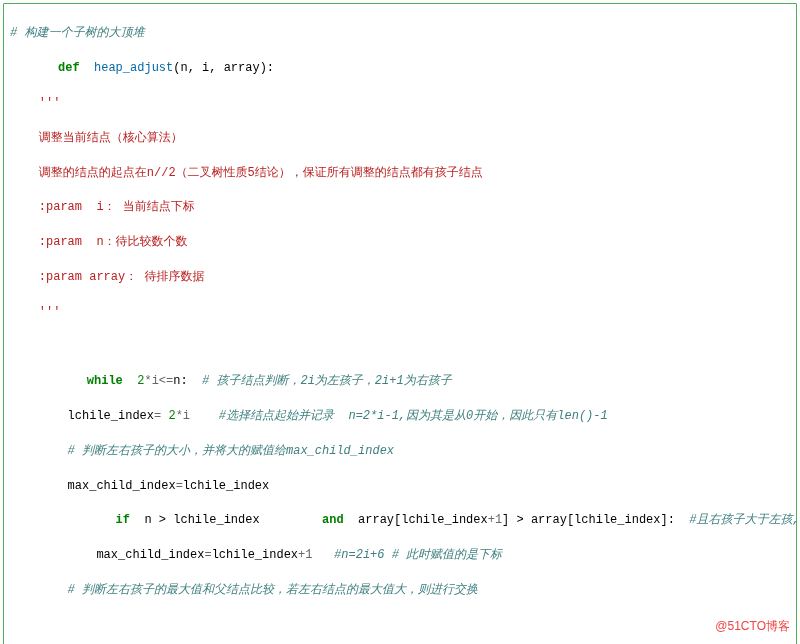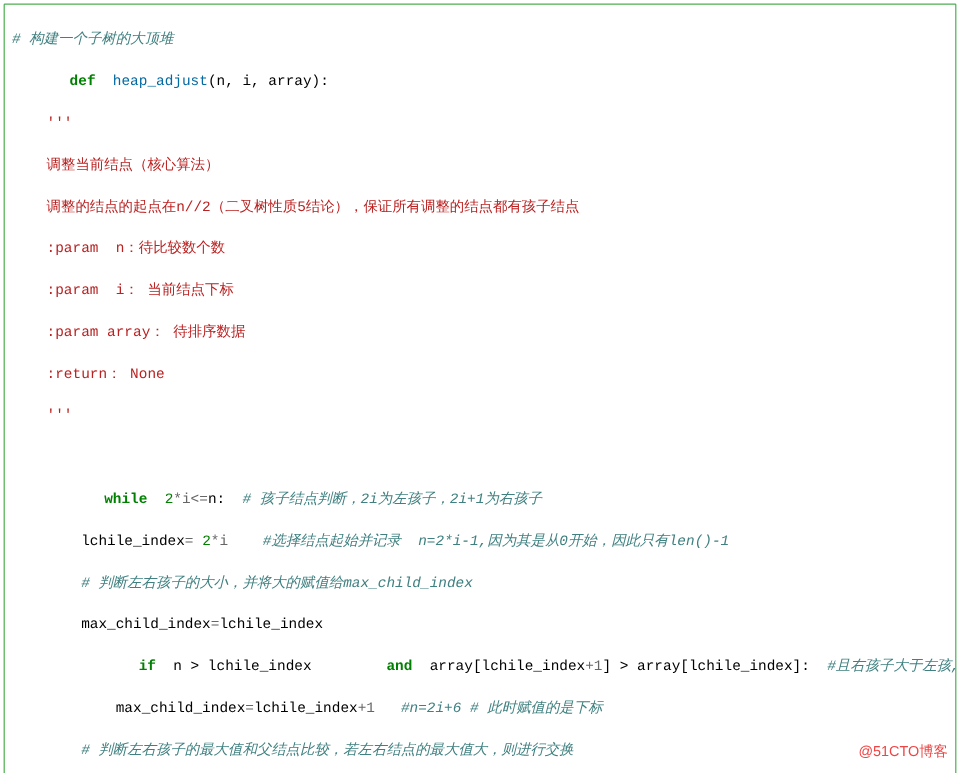--- a/index.html
+++ b/index.html
@@ -37,24 +37,23 @@
 </style>
 </head>
 <body>
 
 <div class="code-wrap">
 <span class="line"><span class="c"># 构建一个子树的大顶堆</span></span>
 <span class="line"><span class="k">def</span><span>  </span><span class="fn">heap_adjust</span><span class="n">(n, i, array):</span></span>
 <span class="line">    <span class="s">'''</span></span>
 <span class="line">    <span class="s">调整当前结点（核心算法）</span></span>
 <span class="line">    <span class="s">调整的结点的起点在n//2（二叉树性质5结论），保证所有调整的结点都有孩子结点</span></span>
+<span class="line">    <span class="s">:param  i： 当前结点下标</span></span>
 <span class="line">    <span class="s">:param  n：待比较数个数</span></span>
-<span class="line">    <span class="s">:param  i： 当前结点下标</span></span>
 <span class="line">    <span class="s">:param array： 待排序数据</span></span>
-<span class="line">    <span class="s">:return： None</span></span>
 <span class="line">    <span class="s">'''</span></span>
 <span class="line"> </span>
 <span class="line">    <span class="k">while</span><span>  </span><span class="num">2</span><span class="op">*i</span><span class="op">&lt;=</span><span class="n">n:</span>  <span class="c"># 孩子结点判断，2i为左孩子，2i+1为右孩子</span></span>
 <span class="line">        <span class="n">lchile_index</span><span class="op">=</span> <span class="num">2</span><span class="op">*i</span>    <span class="c">#选择结点起始并记录  n=2*i-1,因为其是从0开始，因此只有len()-1</span></span>
 <span class="line">        <span class="c"># 判断左右孩子的大小，并将大的赋值给max_child_index</span></span>
 <span class="line">        <span class="n">max_child_index</span><span class="op">=</span><span class="n">lchile_index</span></span>
 <span class="line">        <span class="k">if</span>  <span class="n">n &gt; lchile_index</span>  <span class="k">and</span>  <span class="n">array[lchile_index</span><span class="op">+1</span><span class="n">] &gt; array[lchile_index]:</span>  <span class="c">#且右孩子大于左孩,且右孩子大于左孩</span></span>
 <span class="line">            <span class="n">max_child_index</span><span class="op">=</span><span class="n">lchile_index</span><span class="op">+1</span>   <span class="c">#n=2i+6 # 此时赋值的是下标</span></span>
 <span class="line">        <span class="c"># 判断左右孩子的最大值和父结点比较，若左右结点的最大值大，则进行交换</span></span>
 

